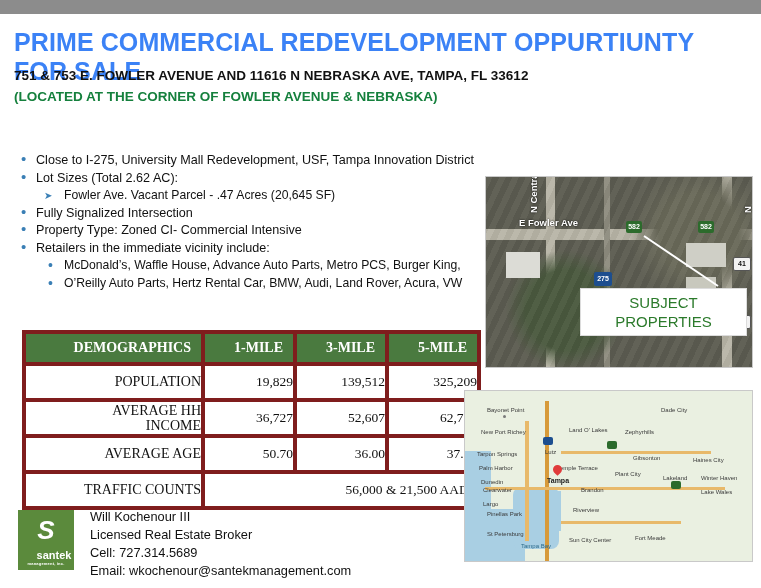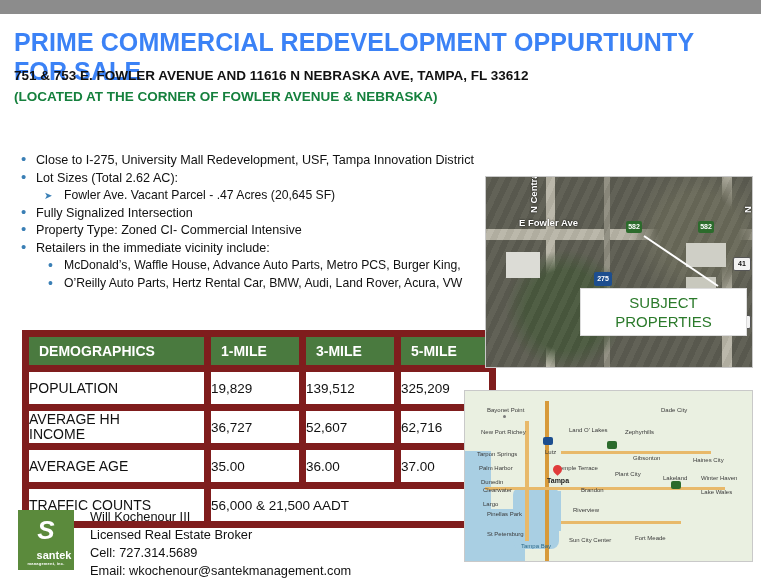--- a/index.html
+++ b/index.html
@@ -60,26 +60,27 @@
 
   
   .tablewrap{
     position:absolute;left:22px;top:330px;
   }
   table.demo{
     border-collapse:collapse;
     background:#fff;
   }
   table.demo td, table.demo th{
-    border:7px solid #7f1d1d;
-    text-align:left;
+    border:4px solid #7f1d1d;
+    text-align:right;
     vertical-align:middle;
     font-size:13.5px;
     color:#111;
     padding:0;
+    font-family:Liberation Serif, serif;
   }
   table.demo thead th{
     background:#4a7a3f;
     color:#ffffff;
     font-weight:bold;
     font-size:14px;
     height:28px;
     padding:0 10px;
   }
   table.demo thead th.lbl{ width:155px; }
@@ -195,21 +196,21 @@
         <td class="lbl twoline">
           <div>AVERAGE HH</div>
           <div>INCOME</div>
         </td>
         <td>36,727</td>
         <td>52,607</td>
         <td>62,716</td>
       </tr>
       <tr>
         <td class="lbl">AVERAGE AGE</td>
-        <td>35.00</td>
+        <td>50.70</td>
         <td>36.00</td>
         <td>37.00</td>
       </tr>
       <tr>
         <td class="lbl">TRAFFIC COUNTS</td>
         <td colspan="3">56,000 &amp; 21,500 AADT</td>
       </tr>
     </tbody>
   </table>
 </div>

